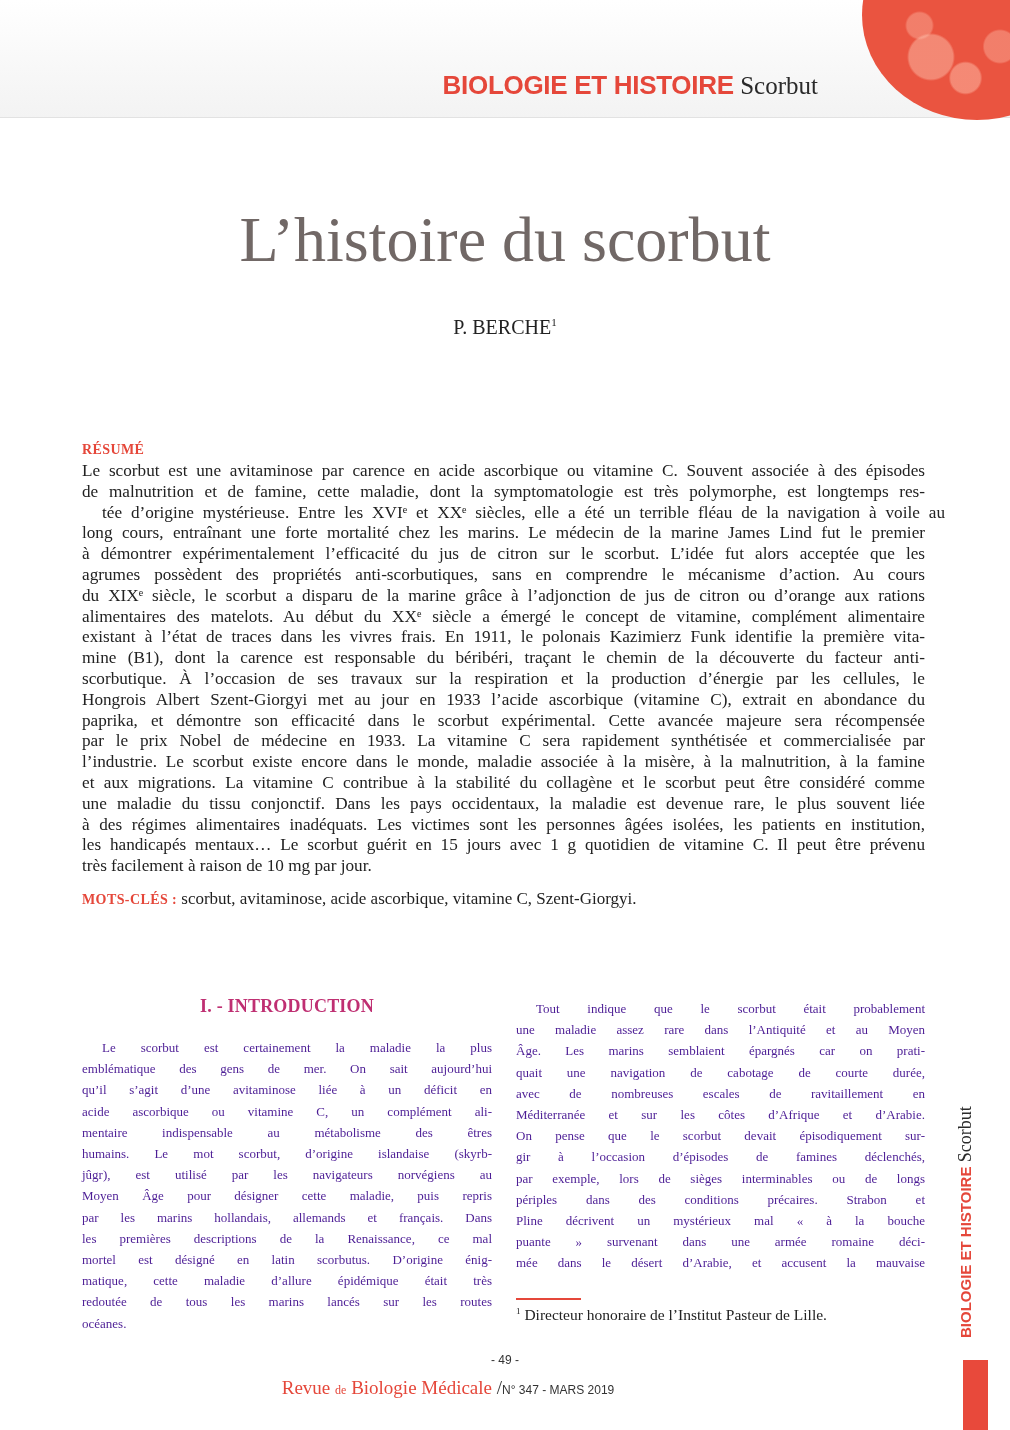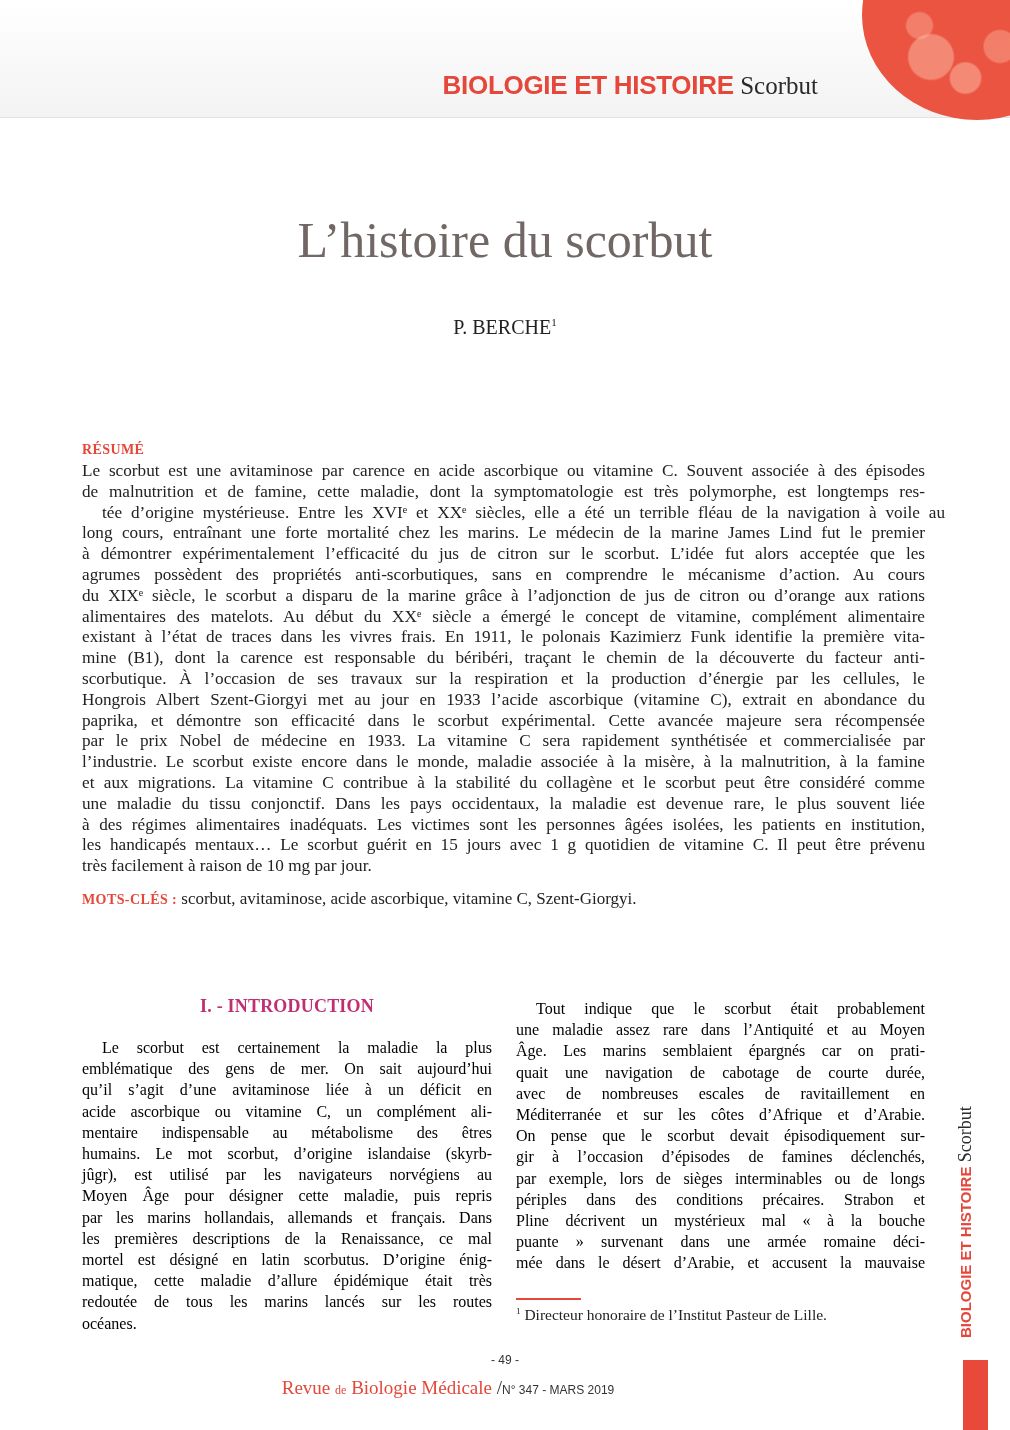--- a/index.html
+++ b/index.html
@@ -30,21 +30,21 @@
     font-size: 26px; line-height: 30px;
   }
   .header-title .kicker {
     font-family: "Liberation Sans", "DejaVu Sans", sans-serif;
     font-weight: bold; color: #e5473a; letter-spacing: -0.3px;
   }
   .header-title .topic { font-family: "Liberation Serif", serif; color: #2a2a2a; font-size: 25px; }
 
   .article-title {
     position: absolute; left: 0; width: 1010px; top: 210px; text-align: center;
-    font-size: 50px; color: #716866; line-height: 60px;
+    font-size: 64px; color: #716866; line-height: 60px;
   }
   .author {
     position: absolute; left: 0; width: 1010px; top: 316px; text-align: center;
     font-size: 20px; color: #222;
   }
   .author sup { font-size: 11px; vertical-align: 8px; }
 
   .label-red {
     font-family: "Liberation Serif", serif; font-weight: bold;
     color: #e5473a; font-variant: small-caps; letter-spacing: 0.4px;
@@ -59,21 +59,21 @@
 
   .keywords { position: absolute; left: 82px; top: 889px; font-size: 17px; line-height: 20px; white-space: nowrap; }
   .keywords .label-red { font-size: 14px; }
 
   .section-heading {
     position: absolute; left: 82px; width: 410px; top: 996px; text-align: center;
     font-size: 18px; font-weight: bold; color: #bf2f72; letter-spacing: 0.2px;
   }
   .col1 { left: 82px; width: 410px; }
   .col2 { left: 516px; width: 409px; }
-  .body-line { position: absolute; white-space: nowrap; font-size: 16px; line-height: 20px; color: #000000; }
+  .body-line { position: absolute; white-space: nowrap; font-size: 13px; line-height: 20px; color: #4c1d95; }
   .indent { text-indent: 20px; }
 
   .footnote-rule { position: absolute; left: 516px; top: 1298px; width: 65px; height: 2px; background: #e5473a; }
   .footnote { position: absolute; left: 516px; top: 1306px; font-size: 15.5px; color: #222; white-space: nowrap; }
   .footnote sup { font-size: 9px; vertical-align: 6px; }
 
   .page-number {
     position: absolute; left: 0; width: 1010px; top: 1353px; text-align: center;
     font-family: "Liberation Sans", "DejaVu Sans", sans-serif; font-size: 12px; color: #333;
   }

